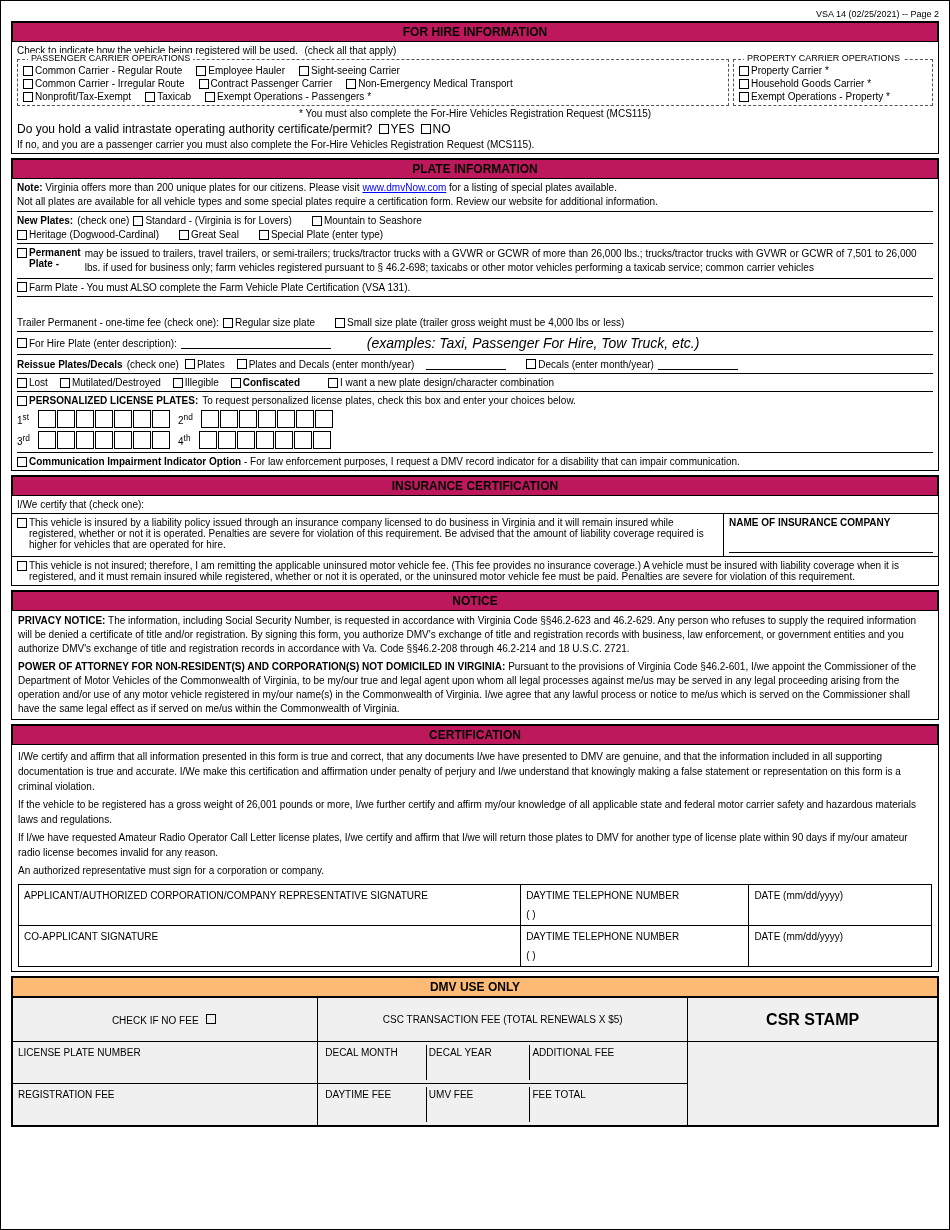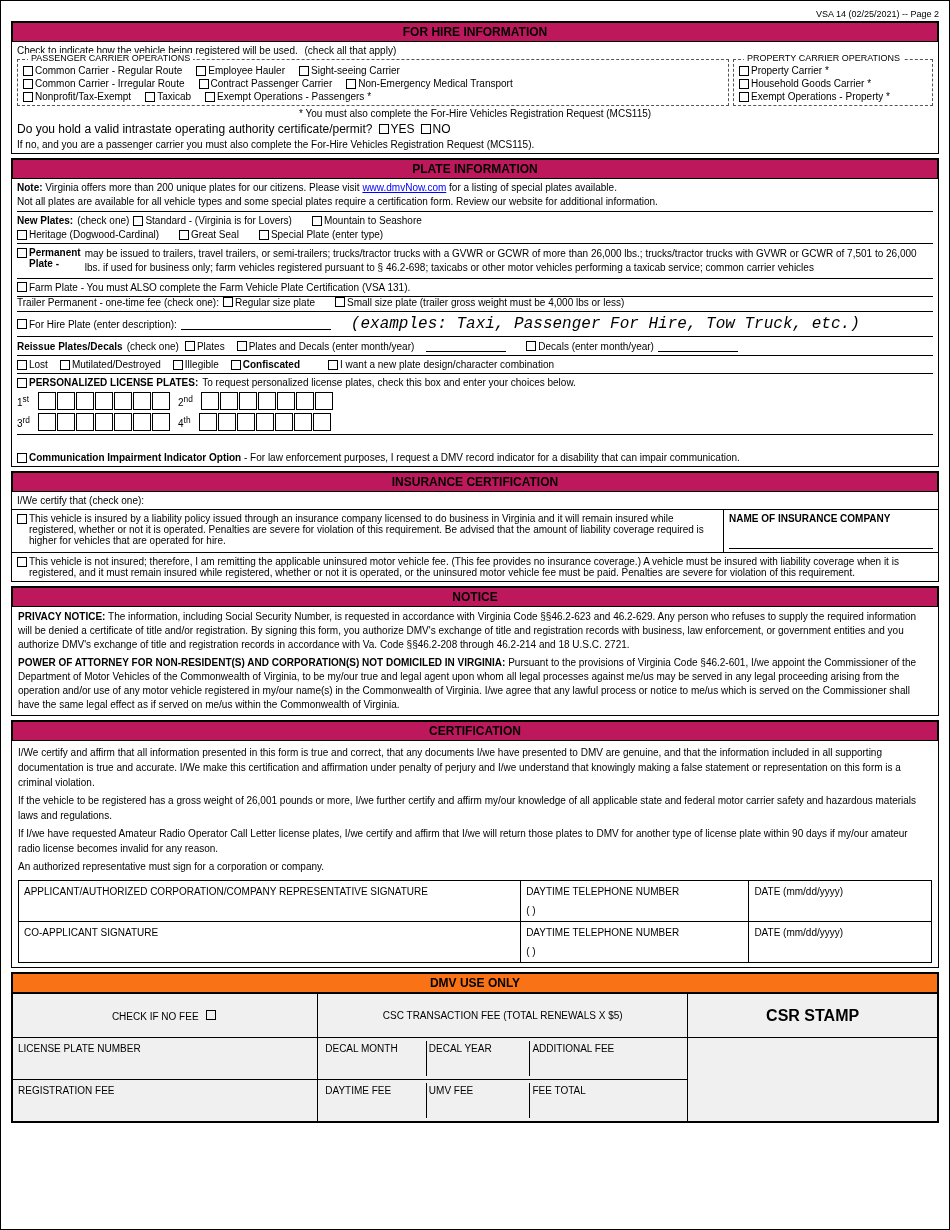--- a/index.html
+++ b/index.html
@@ -252,33 +252,33 @@
         <span class="checkbox" style="margin-top:1px;"></span>
         <span class="bold" style="margin-right:4px;">Permanent Plate -</span>
         <span style="font-size:10px; line-height:1.4;">may be issued to trailers, travel trailers, or semi-trailers; trucks/tractor trucks with a GVWR or GCWR of more than 26,000 lbs.; trucks/tractor trucks with GVWR or GCWR of 7,501 to 26,000 lbs. if used for business only; farm vehicles registered pursuant to § 46.2-698; taxicabs or other motor vehicles performing a taxicab service; common carrier vehicles</span>
       </div>
 
       <div style="display:flex; align-items:flex-start; margin-bottom:3px; border-top:1px solid #000; padding-top:3px;">
         <span class="checkbox"></span>
         <span style="font-size:10px;">Farm Plate - You must ALSO complete the Farm Vehicle Plate Certification (VSA 131).</span>
       </div>
 
-      <div style="display:flex; align-items:flex-start; margin-bottom:3px; border-top:1px solid #000; padding-top:0; flex-wrap:wrap;">
+      <div style="display:flex; align-items:center; margin-bottom:3px; border-top:1px solid #000; padding-top:20px; flex-wrap:wrap;">
         <span style="font-size:10px; margin-right:4px;">Trailer Permanent - one-time fee (check one):</span>
         <span class="checkbox"></span>
         <span style="margin-right:20px;">Regular size plate</span>
         <span class="checkbox"></span>
         <span>Small size plate (trailer gross weight must be 4,000 lbs or less)</span>
       </div>
 
       <div style="display:flex; align-items:center; margin-bottom:3px; border-top:1px solid #000; padding-top:3px;">
         <span class="checkbox"></span>
         <span style="font-size:10px; margin-right:4px;">For Hire Plate (enter description):</span>
         <span class="inline-line" style="width:150px;"></span>
-        <span style="margin-left:20px; font-size:16px; font-style:italic;font-family:Liberation Mono, monospace;">(examples: Taxi, Passenger For Hire, Tow Truck, etc.)</span>
+        <span style="margin-left:36px; font-size:14px; font-style:italic;">(examples: Taxi, Passenger For Hire, Tow Truck, etc.)</span>
       </div>
 
       <div style="display:flex; align-items:center; margin-bottom:3px; border-top:1px solid #000; padding-top:3px; flex-wrap:wrap;">
         <span class="bold" style="font-size:10px; margin-right:4px;">Reissue Plates/Decals</span>
         <span style="font-size:10px; margin-right:6px;">(check one)</span>
         <span class="checkbox"></span>
         <span style="margin-right:12px;">Plates</span>
         <span class="checkbox"></span>
         <span style="margin-right:12px;">Plates and Decals (enter month/year)</span>
         <span class="inline-line" style="width:80px;"></span>
@@ -349,21 +349,21 @@
             <div class="char-box"></div>
             <div class="char-box"></div>
             <div class="char-box"></div>
             <div class="char-box"></div>
             <div class="char-box"></div>
             <div class="char-box"></div>
           </div>
         </div>
       </div>
 
-      <div style="display:flex; align-items:flex-start; border-top:1px solid #000; padding-top:17px;">
+      <div style="display:flex; align-items:flex-start; border-top:1px solid #000; padding-top:3px;">
         <span class="checkbox" style="margin-top:1px;"></span>
         <div style="font-size:10px;">
           <span class="bold">Communication Impairment Indicator Option</span>
           <span>- For law enforcement purposes, I request a DMV record indicator for a disability that can impair communication.</span>
         </div>
       </div>
     </div>
   </div>
 
   <div class="outer-box">
@@ -436,21 +436,21 @@
           <td>
             <span>DATE (mm/dd/yyyy)</span>
           </td>
         </tr>
       </tbody>
         </table>
     </div>
   </div>
 
   <div class="outer-box" style="background:#f0f0f0;">
-    <div class="section-header" style="background:#f97316;">DMV USE ONLY</div>
+    <div class="section-header" style="background:#fdba74;">DMV USE ONLY</div>
     <table class="dmv-table">
       <tbody>
           <tr>
         <td style="width:33%; text-align:center; vertical-align:middle; height:44px;">
           <span>CHECK IF NO FEE</span>
           <span class="checkbox" style="display:inline-block; margin-left:5px;"></span>
         </td>
         <td style="width:40%; text-align:center;">
           <span>CSC TRANSACTION FEE (TOTAL RENEWALS X $5)</span>
         </td>

